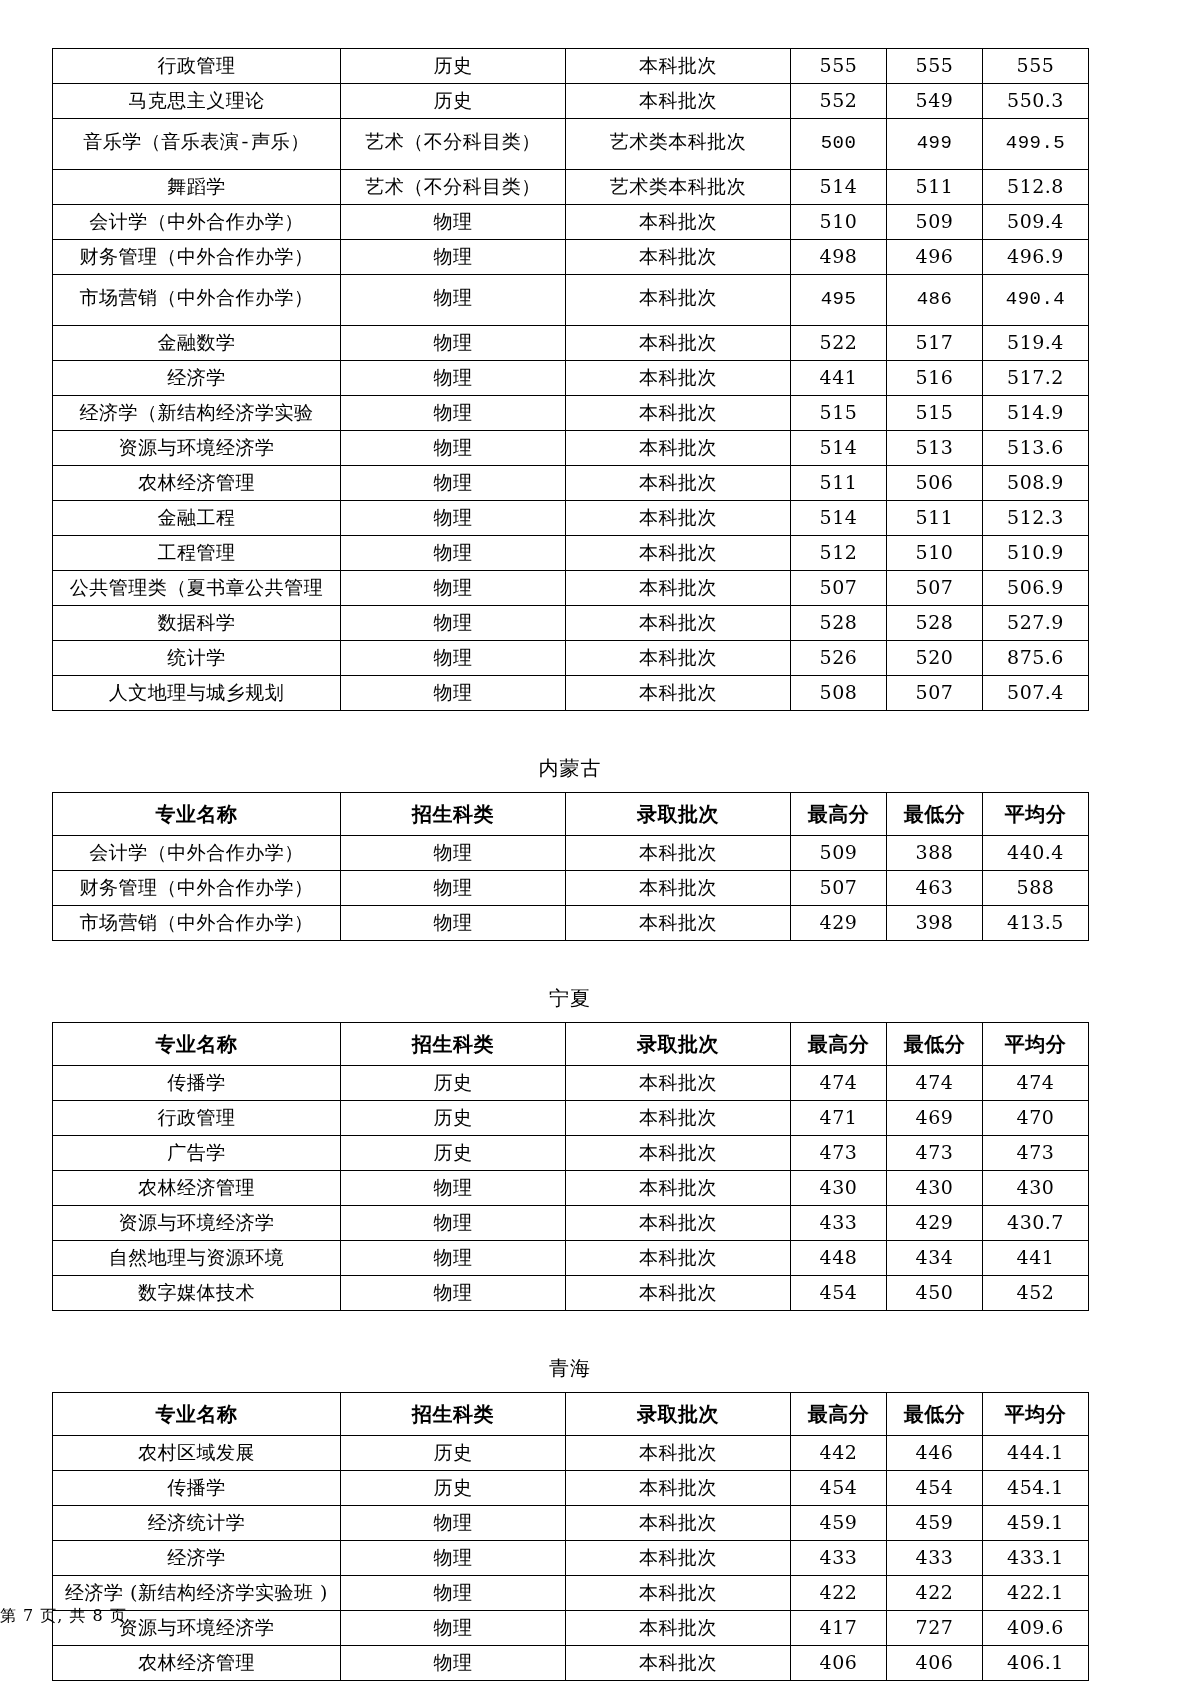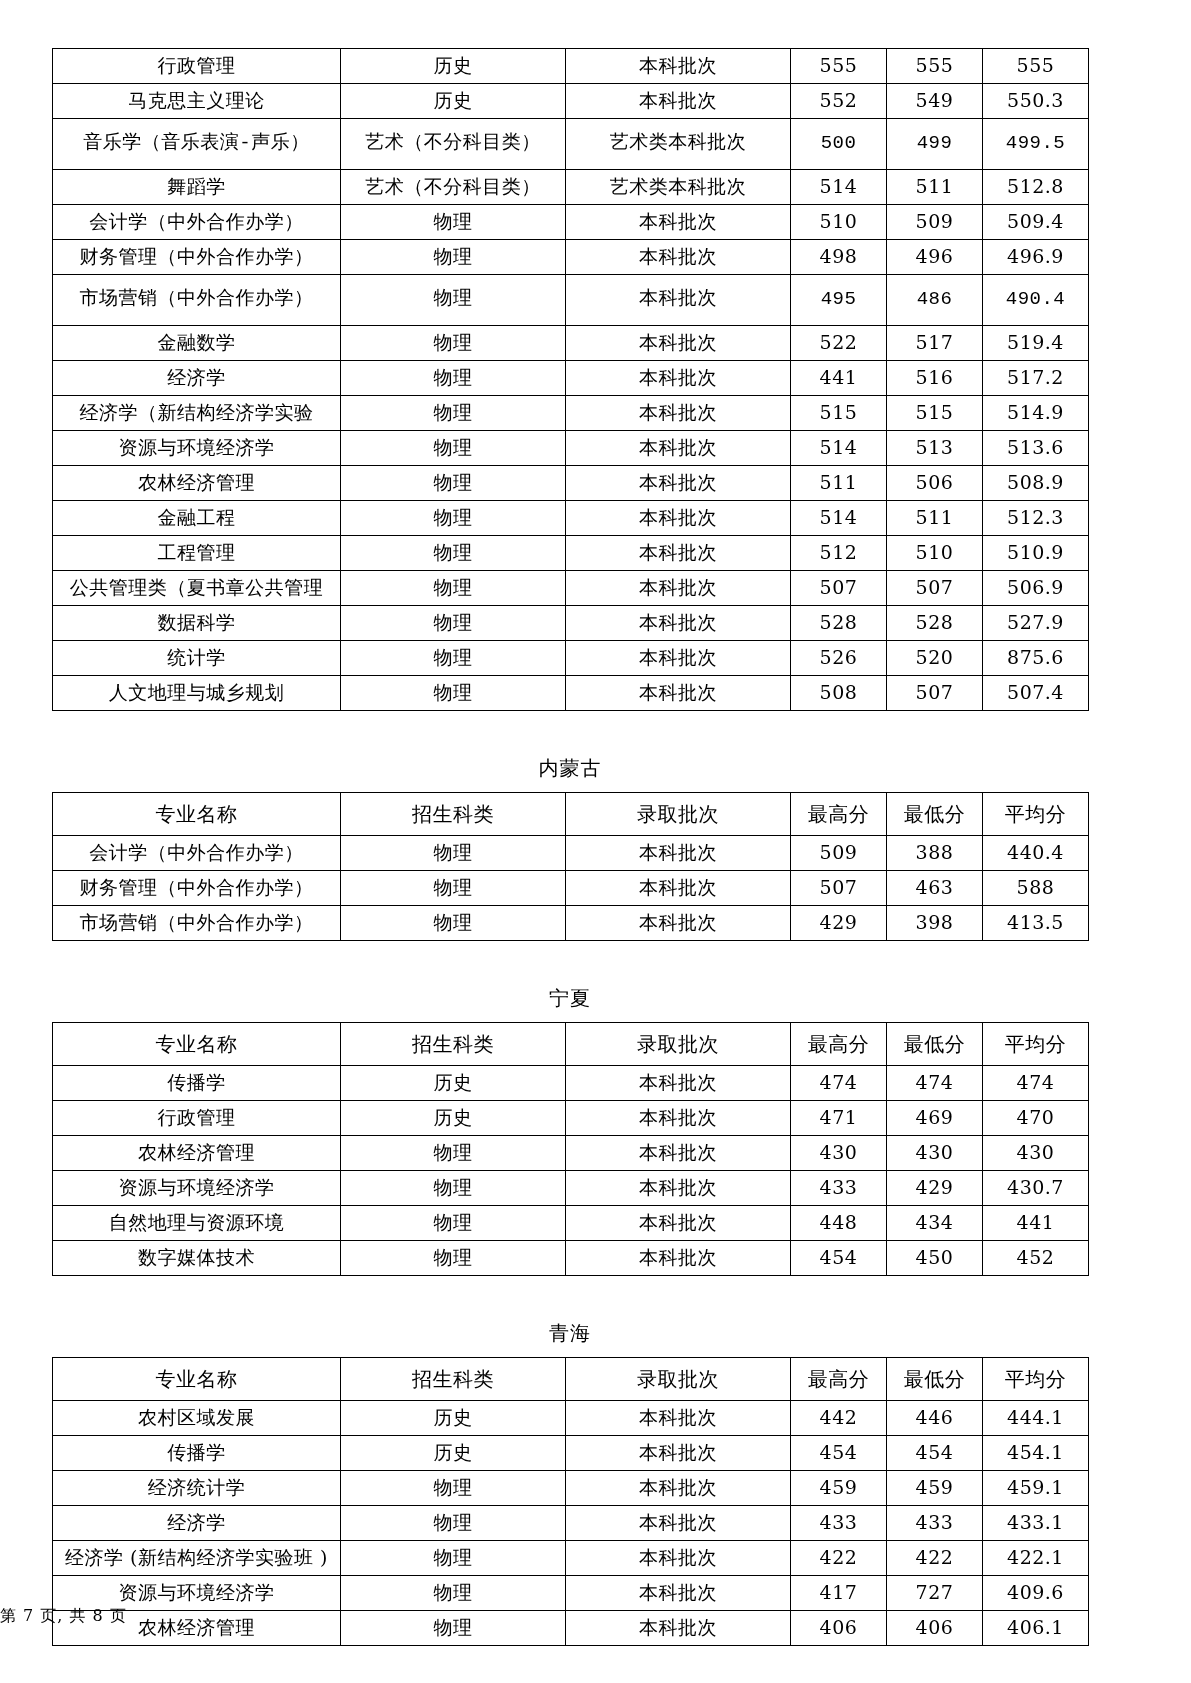--- a/index.html
+++ b/index.html
@@ -33,21 +33,21 @@
     border: 1px solid #000000;
     text-align: center;
     vertical-align: middle;
     font-weight: normal;
     padding: 2px 3px;
     line-height: 1.15;
     font-size: 19px;
     letter-spacing: 0.5px;
   }
   table.score-table thead th {
-    font-weight: normal;
+    font-weight: bold;
     height: 38px;
     font-size: 20px;
   }
   
   col.c-major   { width: 288px; }
   col.c-subject { width: 225px; }
   col.c-batch   { width: 225px; }
   col.c-max     { width: 96px; }
   col.c-min     { width: 96px; }
   col.c-avg     { width: 106px; }
@@ -327,20 +327,28 @@
           </tr>
           <tr class="h-std">
             <td>行政管理</td>
             <td>历史</td>
             <td>本科批次</td>
             <td class="num">471</td>
             <td class="num">469</td>
             <td class="num">470</td>
           </tr>
           <tr class="h-std">
+            <td>广告学</td>
+            <td>历史</td>
+            <td>本科批次</td>
+            <td class="num">473</td>
+            <td class="num">473</td>
+            <td class="num">473</td>
+          </tr>
+          <tr class="h-std">
             <td>农林经济管理</td>
             <td>物理</td>
             <td>本科批次</td>
             <td class="num">430</td>
             <td class="num">430</td>
             <td class="num">430</td>
           </tr>
           <tr class="h-std">
             <td>资源与环境经济学</td>
             <td>物理</td>

